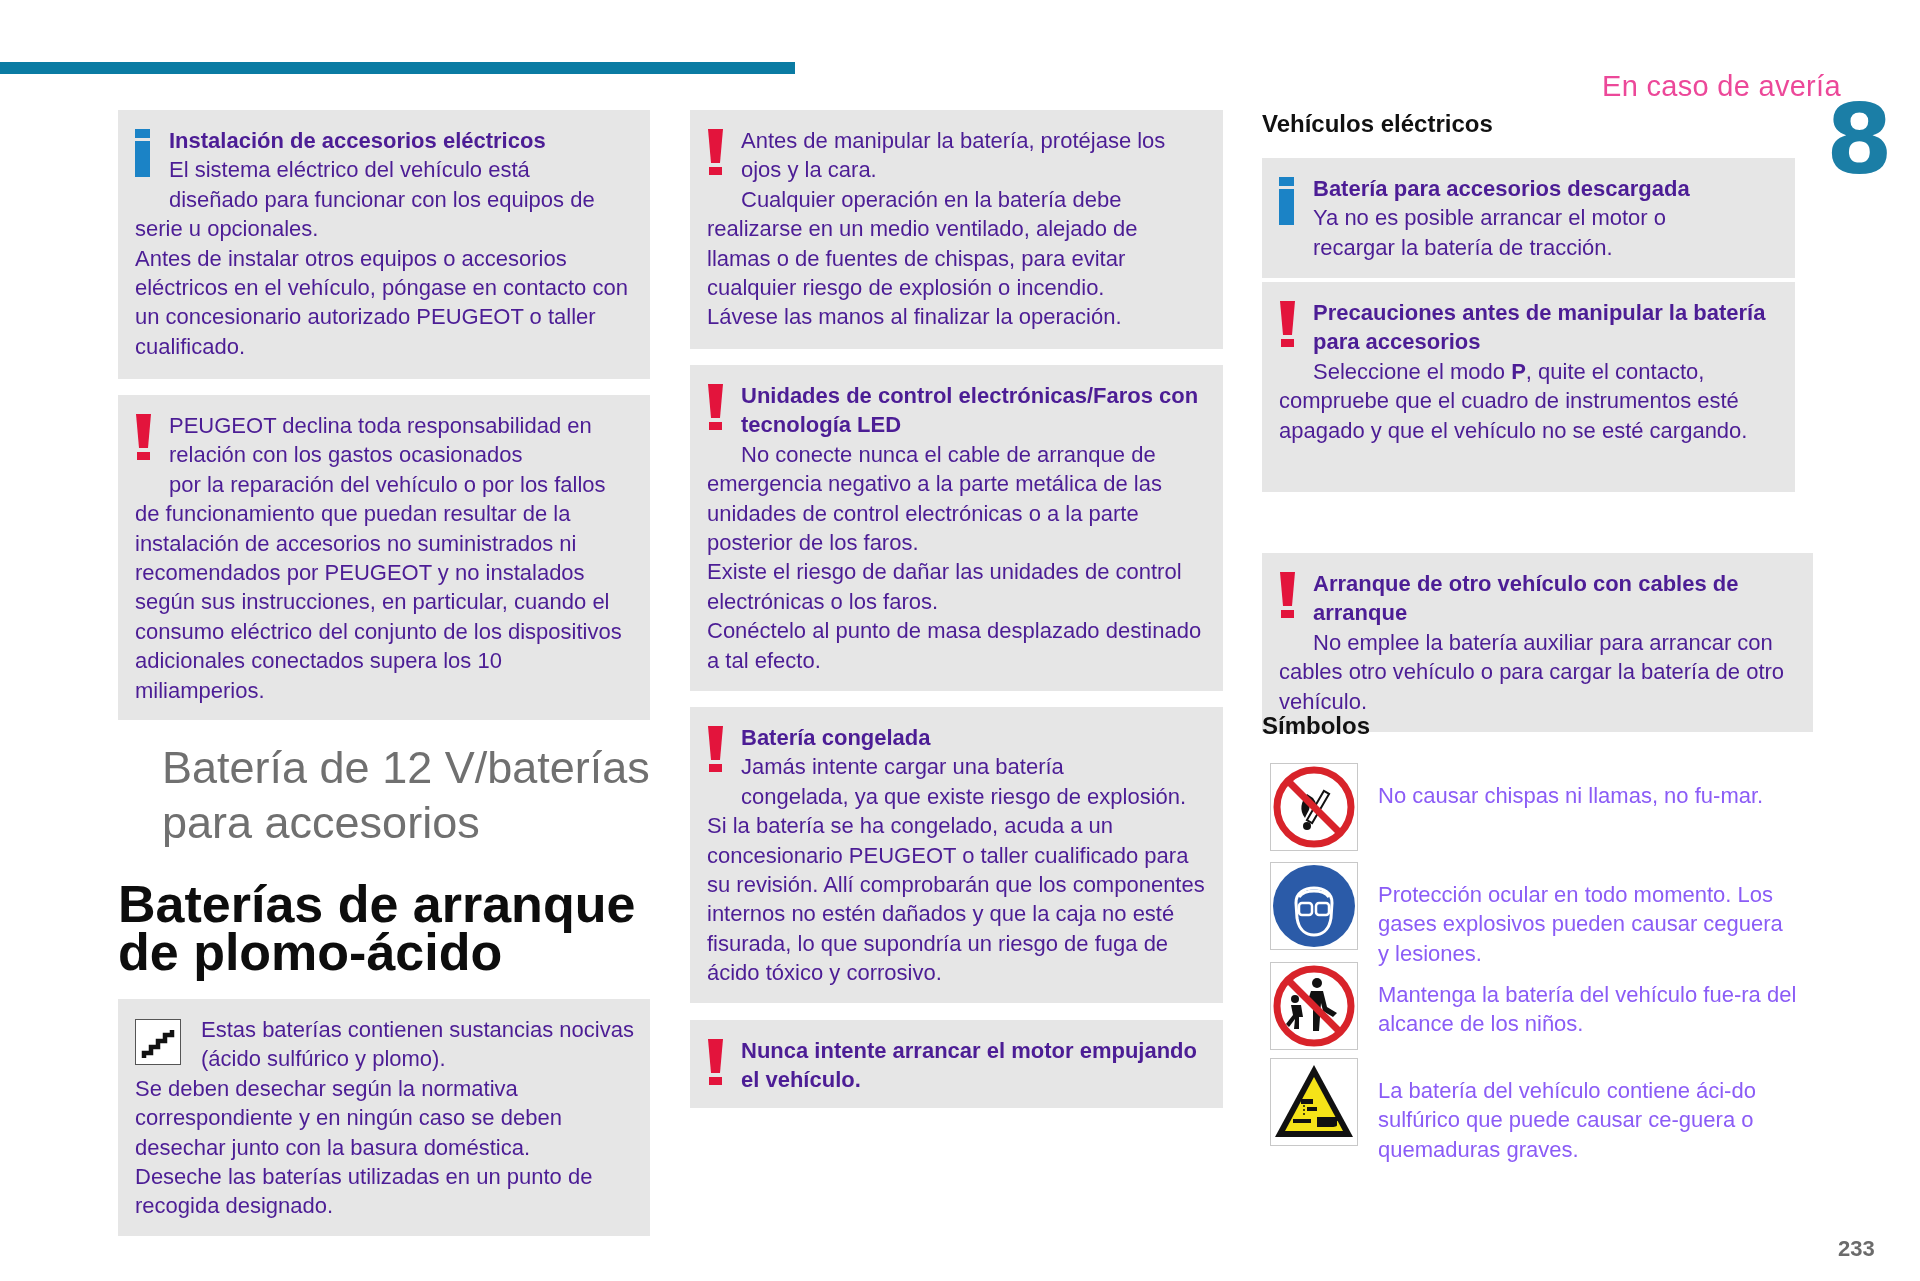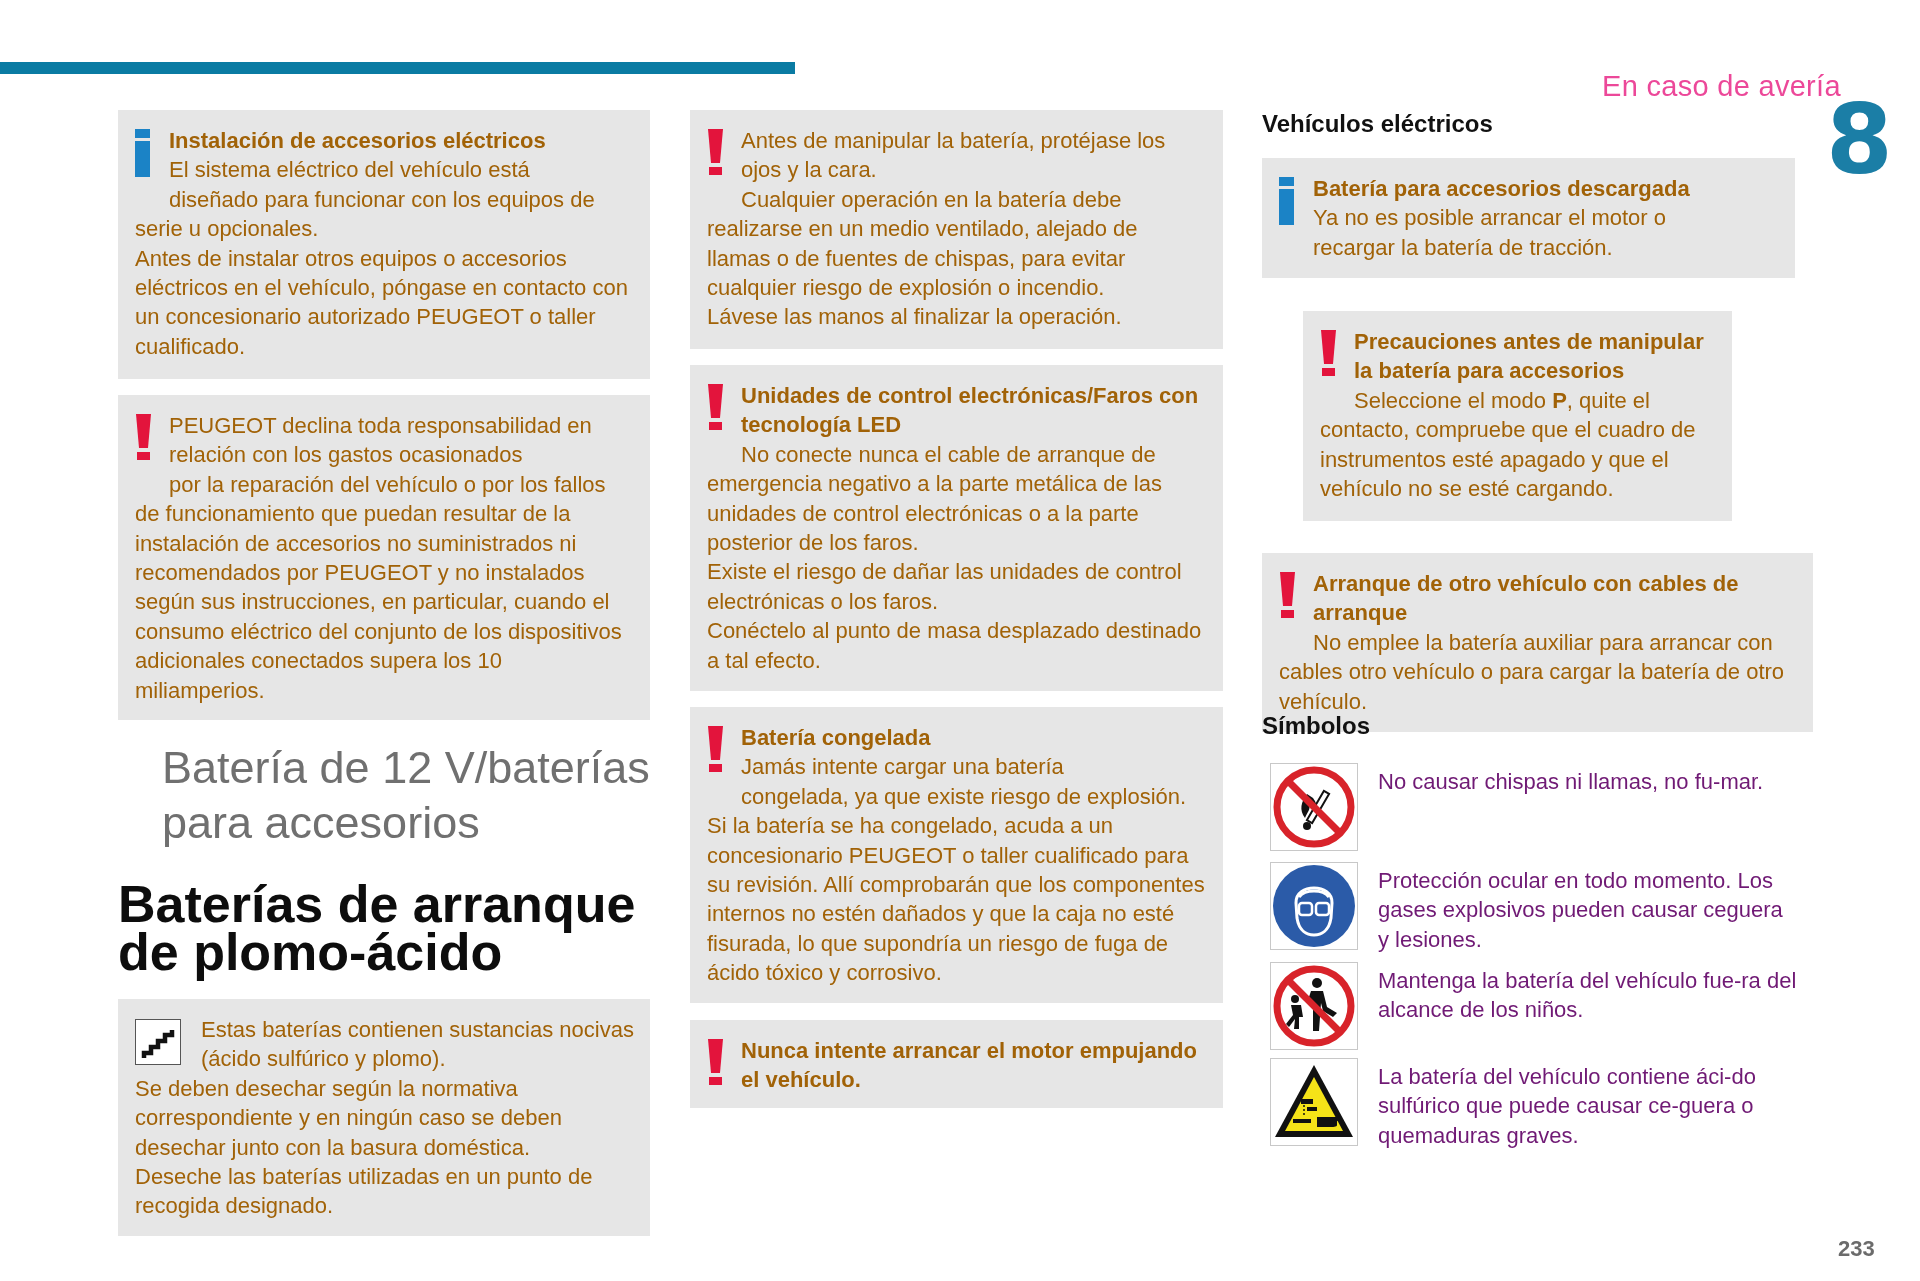--- a/index.html
+++ b/index.html
@@ -4,40 +4,40 @@
 <style>
   * { box-sizing: border-box; margin: 0; padding: 0; }
   html, body { width: 1920px; height: 1281px; background: #ffffff; overflow: hidden; }
   body { position: relative; font-family: "Liberation Sans", sans-serif; color: #1a1a1a; }
 
   .top-bar { position: absolute; left: 0; top: 62px; width: 795px; height: 12px; background: #0a7ba3; }
   .running-head { position: absolute; left: 1602px; top: 46px; font-size: 29px; color: #ec4899; letter-spacing: 0.3px; margin-top: 24px; }
   .chapter-num { position: absolute; left: 1826px; top: 92px; font-size: 96px; font-weight: 700; color: #1b7ea6; line-height: 1; font-family: "DejaVu Sans", sans-serif; }
   .page-num { position: absolute; left: 1838px; top: 1236px; font-size: 22px; font-weight: 700; color: #6b6b6b; }
 
-  .box { position: absolute; background: #e6e6e6; padding: 16px 16px 14px 17px; font-size: 22px; line-height: 29.4px; color: #a16207; }
+  .box { position: absolute; background: #e6e6e6; padding: 16px 16px 14px 17px; font-size: 22px; line-height: 29.4px; color: #4c1d95; }
   .box .icon { float: left; width: 34px; height: 62px; margin-right: 0; position: relative; }
   .box .lead { display: block; padding-left: 34px; }
   .box .title { font-weight: 700; }
   .box p { margin: 0; }
 
   .icon-info .dot { position: absolute; left: 0; top: 3px; width: 15px; height: 9px; background: #1b83c6; }
   .icon-info .stem { position: absolute; left: 0; top: 15px; width: 15px; height: 36px; background: #1b83c6; }
   .icon-warn .bar { position: absolute; left: 1px; top: 3px; width: 15px; height: 34px; background: #e3143c; clip-path: polygon(0 0, 100% 0, 80% 100%, 20% 100%); }
   .icon-warn .dot { position: absolute; left: 2px; top: 41px; width: 13px; height: 8px; background: #e3143c; }
 
   .icon-stairs { float: left; width: 46px; height: 46px; border: 1.5px solid #555; background: #fff; margin: 4px 20px 4px 0; }
 
   .section-title-gray { position: absolute; left: 118px; top: 740px; width: 540px; font-size: 45px; line-height: 55px; color: #707070; margin-left: 44px; }
   .section-title-black { position: absolute; left: 118px; top: 880px; width: 540px; font-size: 52px; line-height: 48px; font-weight: 700; color: #0d0d0d; }
   .col3-heading { position: absolute; left: 1262px; font-size: 24px; font-weight: 700; color: #111; }
 
   .symbol-row { position: absolute; left: 1270px; width: 530px; height: 90px; }
   .symbol-icon { position: absolute; left: 0; top: 0; width: 88px; height: 88px; border: 1px solid #c8c8c8; background: #fff; }
-  .symbol-text { position: absolute; left: 108px; top: 4px; width: 420px; font-size: 22px; line-height: 29.4px; color: #701a75; }
+  .symbol-text { position: absolute; left: 108px; top: 18px; width: 420px; font-size: 22px; line-height: 29.4px; color: #8b5cf6; }
 </style>
 </head>
 <body>
 
 <div class="top-bar"></div>
 <div class="running-head">En caso de avería</div>
 <div class="chapter-num">8</div>
 <div class="page-num">233</div>
 
 <div class="box" style="left:118px; top:110px; width:532px; height:269px;">
@@ -115,21 +115,21 @@
 
 <div class="box" style="left:1262px; top:158px; width:533px; height:120px;">
   <span class="icon icon-info">
       <span class="dot"></span>
       <span class="stem"></span>
     </span>
   <span class="lead"><span class="title">Batería para accesorios descargada</span><br><span>Ya no es posible arrancar el motor o</span></span>
   <p>recargar la batería de tracción.</p>
 </div>
 
-<div class="box" style="left:1262px; top:311px; width:429px; height:210px;margin-left:41px;">
+<div class="box" style="left:1262px; top:282px; width:533px; height:210px;">
   <span class="icon icon-warn">
       <span class="bar"></span>
       <span class="dot"></span>
     </span>
   <span class="lead title">Precauciones antes de manipular la batería para accesorios</span>
   <p><span>Seleccione el modo </span><b>P</b><span>, quite el contacto, compruebe que el cuadro de instrumentos esté apagado y que el vehículo no se esté cargando.</span></p>
 </div>
 
 <div class="box" style="left:1262px; top:517px; width:551px; height:179px;margin-top:36px;">
   <span class="icon icon-warn">

